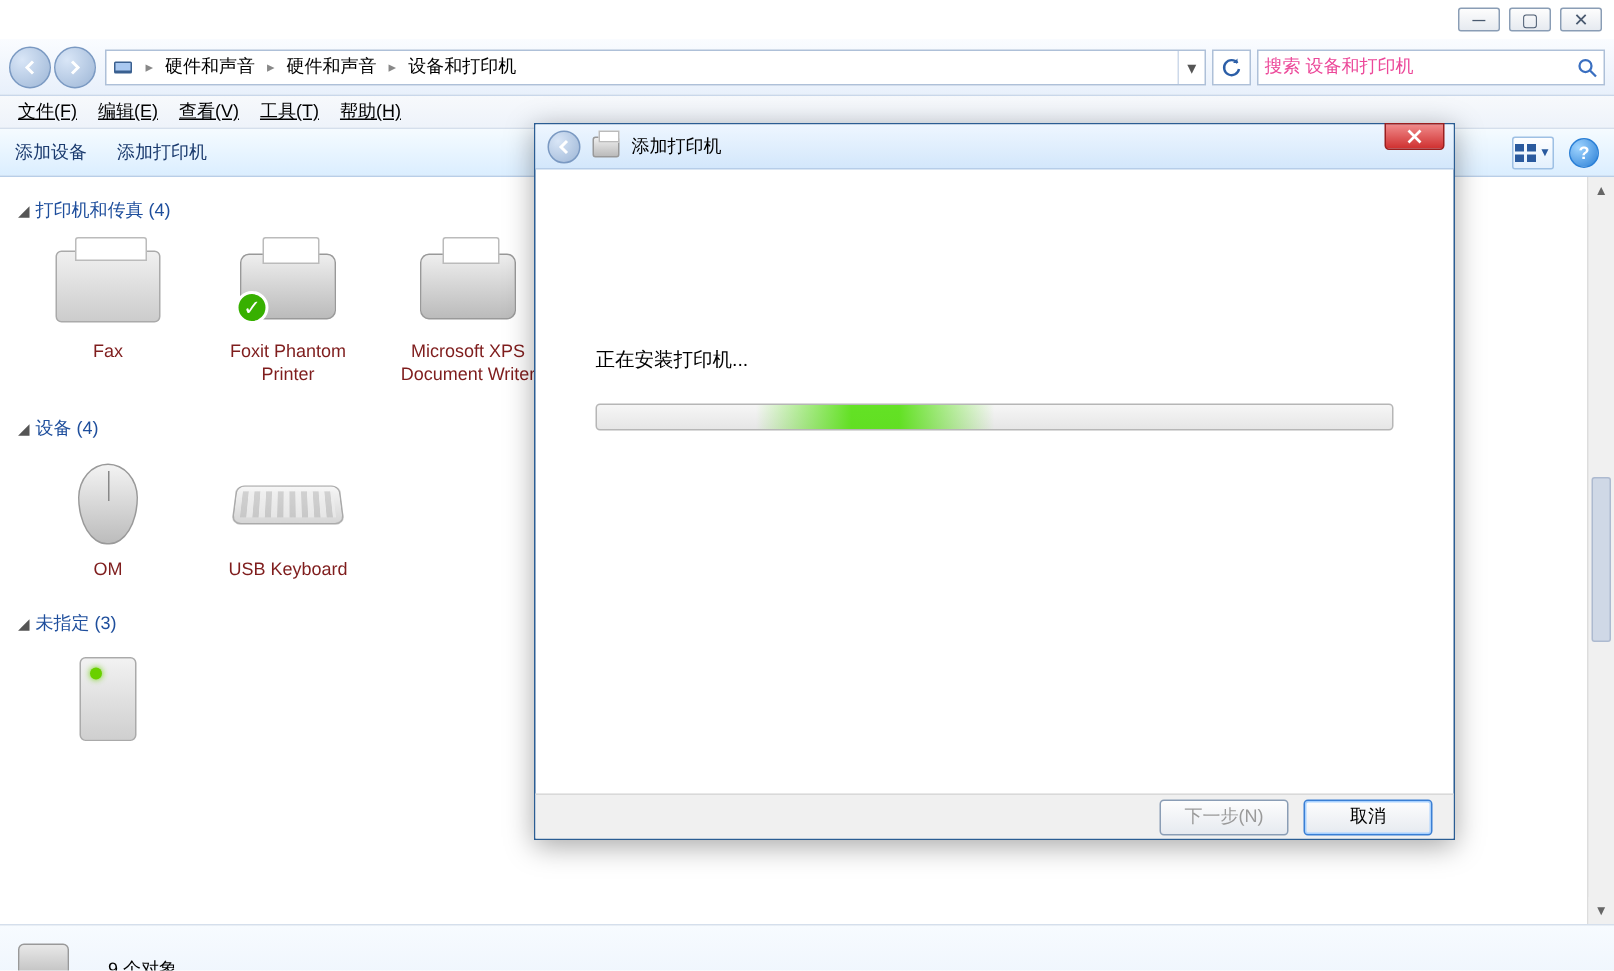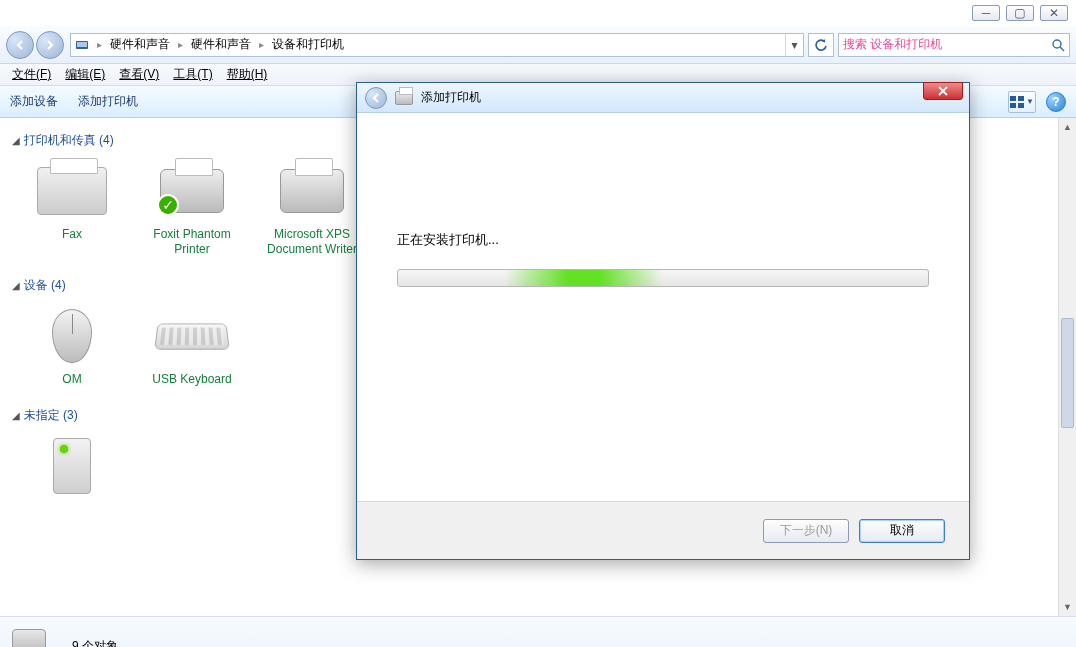--- a/index.html
+++ b/index.html
@@ -32,21 +32,21 @@
 .help-btn { width: 20px; height: 20px; border-radius: 50%; background: radial-gradient(circle at 30% 30%, #9fd4ff, #2a7fd6); color: #fff; display: flex; align-items: center; justify-content: center; font-weight: bold; border: 1px solid #2a7fd6; }
 
 
 .content { position: relative; height: 498px; overflow: hidden; display: flex; }
 .main-pane { flex: 1; padding: 8px 12px; overflow-y: auto; }
 .group-header { display: flex; align-items: center; color: #1e4e9c; margin: 6px 0 4px; cursor: default; }
 .group-header .arrow { margin-right: 4px; font-size: 10px; color: #555; }
 .items-row { display: flex; flex-wrap: wrap; gap: 10px 20px; padding: 6px 10px 14px; }
 .device-item { width: 100px; text-align: center; }
 .device-icon { width: 80px; height: 64px; margin: 0 auto 4px; display: flex; align-items: center; justify-content: center; }
-.device-label { font-size: 12px; line-height: 1.25; color: #15803d; word-wrap: break-word; }
+.device-label { font-size: 12px; line-height: 1.25; color: #7f1d1d; word-wrap: break-word; }
 
 
 .icon-fax { width: 70px; height: 48px; background: linear-gradient(#f0f0f0,#ccc); border: 1px solid #aaa; border-radius: 4px; position: relative; }
 .icon-fax::before { content:""; position:absolute; top:-10px; left:12px; width:46px; height:14px; background:#fff; border:1px solid #bbb; border-radius: 2px 2px 0 0; }
 .icon-printer { width: 64px; height: 44px; background: linear-gradient(#eee,#bbb); border: 1px solid #999; border-radius: 6px; position: relative; }
 .icon-printer::before { content:""; position:absolute; top:-12px; left:14px; width:36px; height:16px; background:#fff; border:1px solid #bbb; border-radius:2px 2px 0 0; }
 .badge-check { position:absolute; bottom:-4px; left:-4px; width:22px; height:22px; border-radius:50%; background:#37b000; border:2px solid #fff; color:#fff; display:flex; align-items:center; justify-content:center; font-size:14px; }
 .icon-monitor { width: 72px; height: 46px; background: linear-gradient(135deg,#2a2a2a,#000); border: 2px solid #555; border-radius: 4px; position: relative; transform: perspective(120px) rotateY(-12deg); }
 .icon-monitor::after { content:""; position:absolute; bottom:-10px; left:28px; width:16px; height:10px; background:#888; }
 .icon-mouse { width: 40px; height: 54px; background: linear-gradient(#f3f3f3,#bcbcbc); border:1px solid #999; border-radius: 50% 50% 48% 48% / 42% 42% 58% 58%; position:relative; }
@@ -70,21 +70,21 @@
 .dialog { position: absolute; left: 356px; top: 82px; width: 614px; height: 478px; background: #fff; border: 1px solid #2b5d93; box-shadow: 0 4px 18px rgba(0,0,0,.35); }
 .dlg-title { height: 30px; background: linear-gradient(#eef6ff,#d3e7fb); border-bottom: 1px solid #b6cde8; display:flex; align-items:center; padding: 0 8px; gap: 8px; position: relative; }
 .dlg-back { width:22px; height:22px; border-radius:50%; background: radial-gradient(circle at 30% 30%, #d9e6f7, #9db6d6); border:1px solid #7a99c2; display:flex; align-items:center; justify-content:center; color:#fff; font-size:11px; }
 .dlg-prn { width:18px; height:14px; background:linear-gradient(#eee,#bbb); border:1px solid #999; border-radius:2px; position:relative; }
 .dlg-prn::before { content:""; position:absolute; top:-5px; left:3px; width:12px; height:6px; background:#fff; border:1px solid #bbb; }
 .dlg-close { position:absolute; top:-1px; right:6px; width:40px; height:18px; background: linear-gradient(#f08a8a,#cf3030); border:1px solid #9a1f1f; border-radius:0 0 3px 3px; color:#fff; display:flex; align-items:center; justify-content:center; }
 .dlg-body { padding: 118px 40px 0; }
 .dlg-status { font-size: 13px; margin-bottom: 20px; }
 .progress { height: 18px; border: 1px solid #b6b6b6; border-radius: 3px; background: linear-gradient(#f6f6f6,#e6e6e6); position:relative; overflow:hidden; }
 .progress-fill { position:absolute; left:20%; top:0; bottom:0; width:30%; background: linear-gradient(90deg, rgba(74,222,0,0) 0%, rgba(74,222,0,.85) 40%, rgba(74,222,0,.85) 60%, rgba(74,222,0,0) 100%); }
-.dlg-footer { position:absolute; left:0; right:0; bottom:0; height:58px; background:#f0f0f0; border-top:1px solid #d9d9d9; display:flex; align-items:center; justify-content:flex-end; padding: 0 24px; gap: 10px; }
+.dlg-footer { position:absolute; left:0; right:0; bottom:0; height:30px; background:#f0f0f0; border-top:1px solid #d9d9d9; display:flex; align-items:center; justify-content:flex-end; padding: 0 14px; gap: 10px; }
 .btn { min-width: 86px; height: 24px; border: 1px solid #8a9db5; border-radius: 3px; background: linear-gradient(#fdfdfd,#e6eaf0); display:flex; align-items:center; justify-content:center; padding: 0 10px; cursor: default; }
 .btn.disabled { color:#9a9a9a; }
 .btn.primary { border-color:#3a7fd4; box-shadow: 0 0 0 1px #a8d1ff inset; }
 
 svg { display:block; }
 </style>
 </head>
 <body>
 
 <div class="titlebar-controls">

